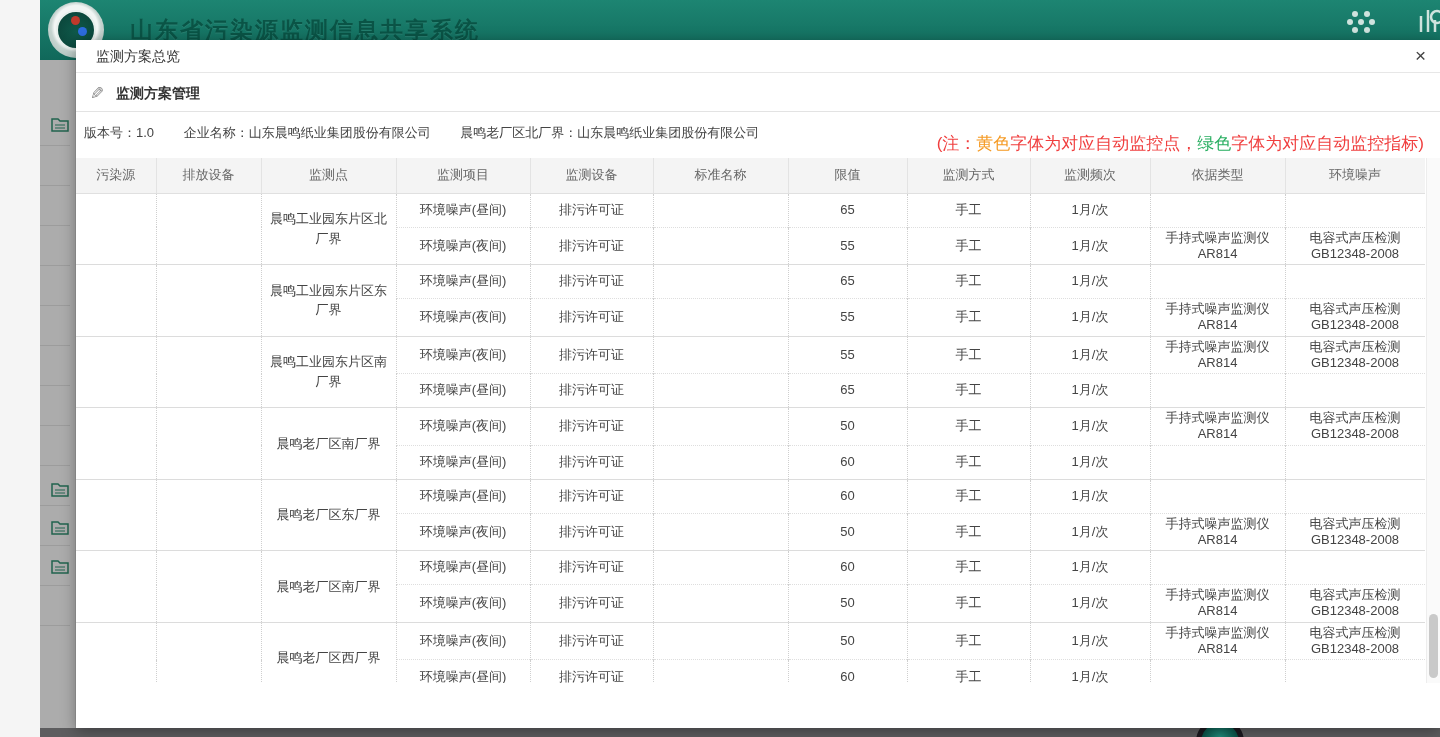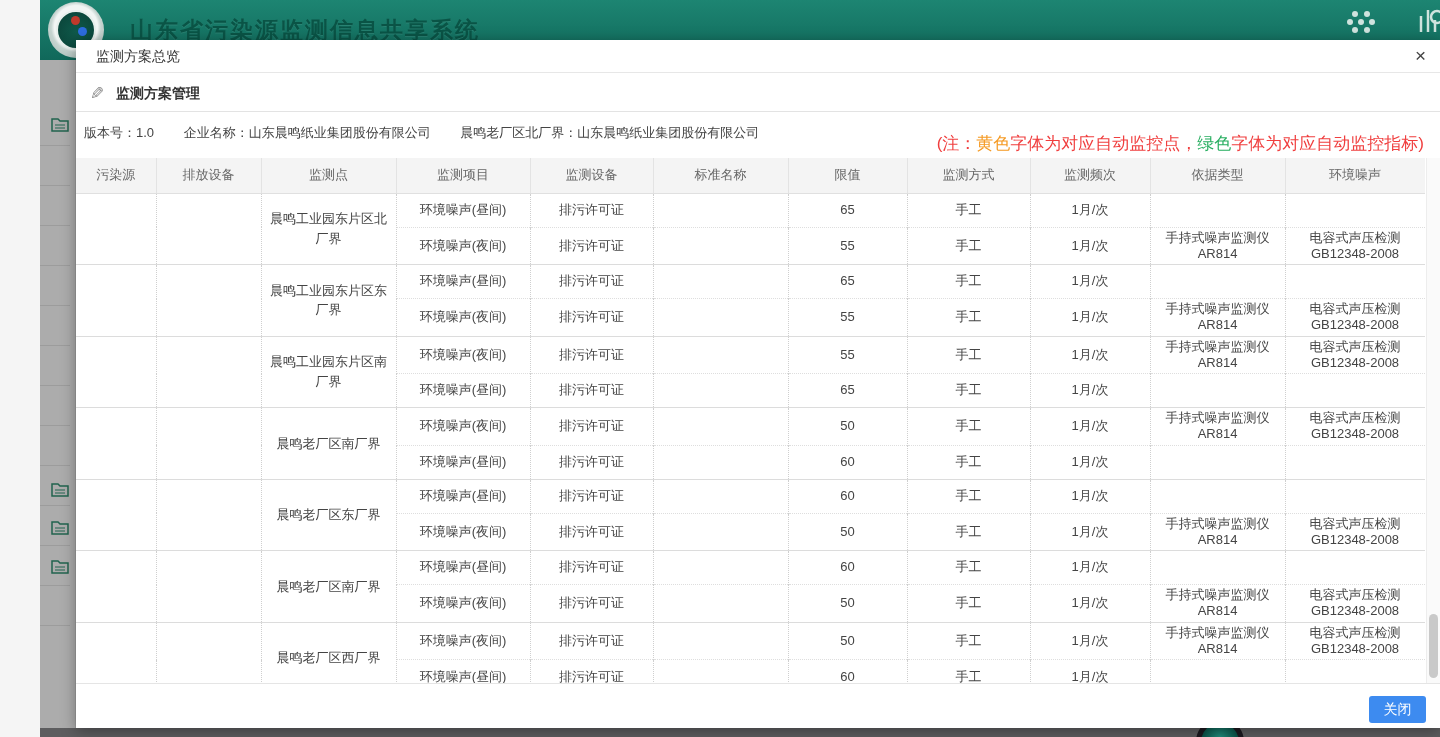--- a/index.html
+++ b/index.html
@@ -407,17 +407,14 @@
               <td></td>
             </tr>
           </tbody>
         </table>
     </div>
 
     <div class="scrollbar">
       <div class="scroll-thumb"></div>
     </div>
 
-    <div class="modal-footer">
-      <button class="close-btn">关闭</button>
-    </div>
   </div>
 </div>
 
 </body></html>

